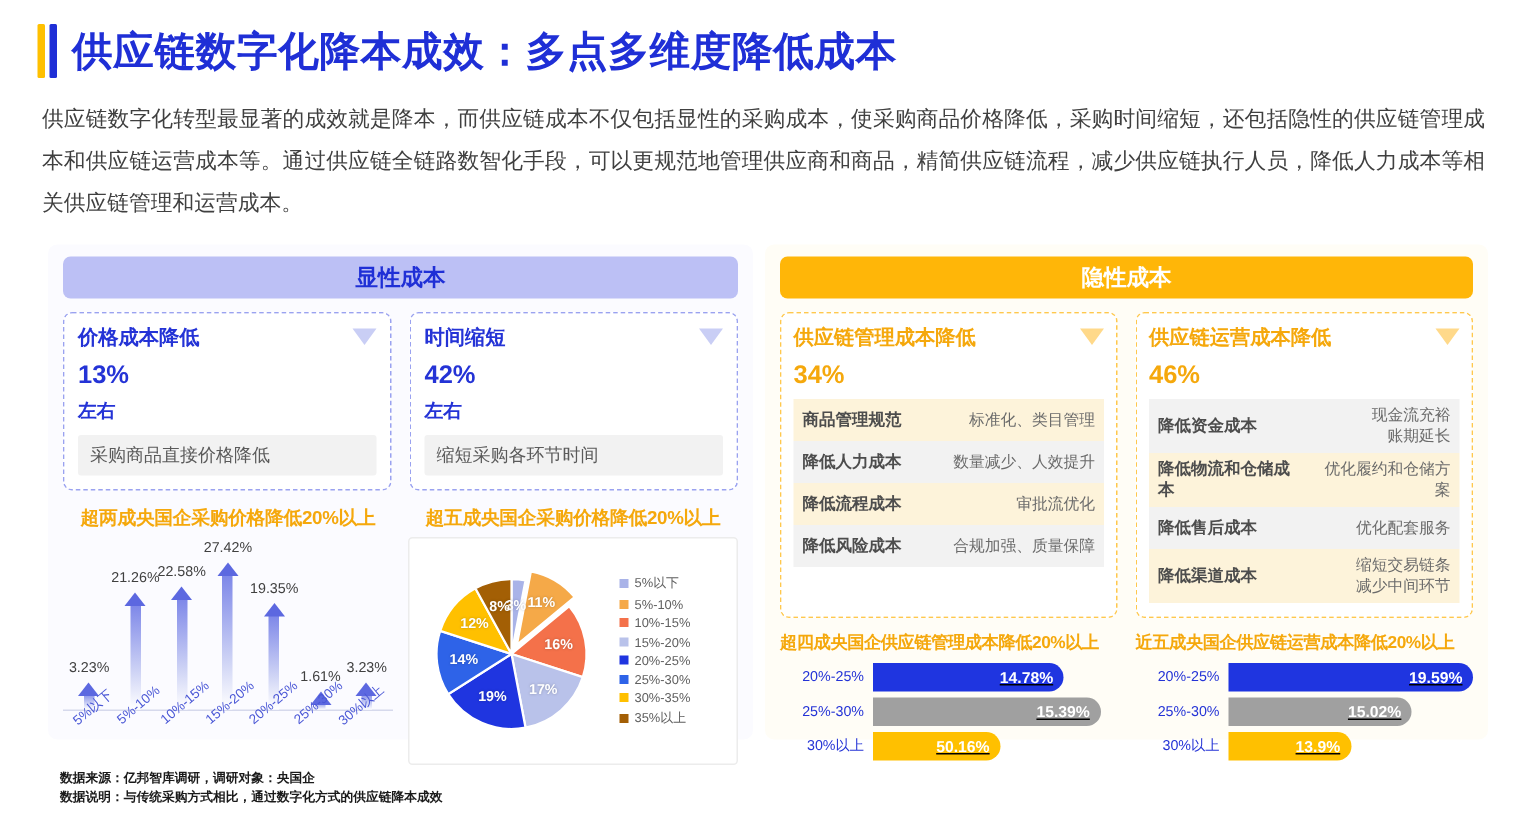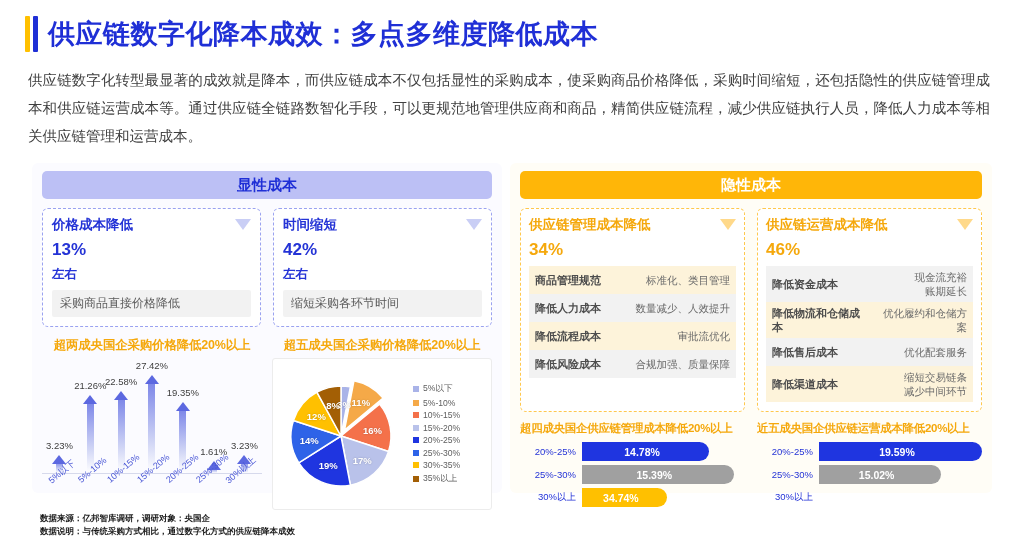--- a/index.html
+++ b/index.html
@@ -87,21 +87,21 @@
   .tv{font-size:10.5px;color:#6b6b6b;text-align:right;line-height:14px;}
 
   
   .hb-row{display:flex;gap:12px;margin:9px 10px 0 10px;}
   .hb-card{flex:1;}
   .hb-title{font-size:11.5px;font-weight:bold;color:#F5A80C;margin-bottom:6px;white-space:nowrap;letter-spacing:-.3px;}
   .hb{display:flex;align-items:center;margin-bottom:4px;height:19px;}
   .hb-cat{width:56px;font-size:9.5px;color:#2433d6;text-align:right;padding-right:6px;white-space:nowrap;}
   .hb-track{position:relative;flex:1;height:19px;}
   .hb-bar{position:absolute;left:0;top:0;height:19px;border-radius:0 10px 10px 0;
-          display:flex;align-items:center;justify-content:center;padding-right:7px;box-sizing:border-box;}
+          display:flex;align-items:center;justify-content:flex-end;padding-right:7px;box-sizing:border-box;text-decoration:underline;}
   .hb-val{font-size:10.5px;font-weight:bold;color:#ffffff;white-space:nowrap;}
 
   
   .footer{position:absolute;left:40px;top:512px;font-size:8.5px;font-weight:bold;color:#1a1a1a;line-height:13px;}
 </style>
 </head>
 <body>
 
 <div class="page">
 
@@ -320,21 +320,21 @@
               <div class="hb-track">
                 <div class="hb-bar" style="width: 93%; background: rgb(160, 160, 160);">
                   <span class="hb-val">15.39%</span>
                 </div>
               </div>
             </div>
             <div class="hb">
               <div class="hb-cat">30%以上</div>
               <div class="hb-track">
                 <div class="hb-bar" style="width: 52%; background: rgb(255, 192, 0);">
-                  <span class="hb-val">34.74%</span>
+                  <span class="hb-val">50.16%</span>
                 </div>
               </div>
             </div>
           </div>
       </div>
       <div class="hb-card">
         <div class="hb-title">近五成央国企供应链运营成本降低20%以上</div>
         <div id="hb1">
             <div class="hb">
               <div class="hb-cat">20%-25%</div>
@@ -347,20 +347,25 @@
             <div class="hb">
               <div class="hb-cat">25%-30%</div>
               <div class="hb-track">
                 <div class="hb-bar" style="width: 75%; background: rgb(160, 160, 160);">
                   <span class="hb-val">15.02%</span>
                 </div>
               </div>
             </div>
             <div class="hb">
               <div class="hb-cat">30%以上</div>
+              <div class="hb-track">
+                <div class="hb-bar" style="width: 50%; background: rgb(255, 192, 0);">
+                  <span class="hb-val">13.9%</span>
+                </div>
+              </div>
             </div>
           </div>
       </div>
     </div>
   </div>
 
   <div class="footer">
     <div>数据来源：亿邦智库调研，调研对象：央国企</div>
     <div>数据说明：与传统采购方式相比，通过数字化方式的供应链降本成效</div>
   </div>

